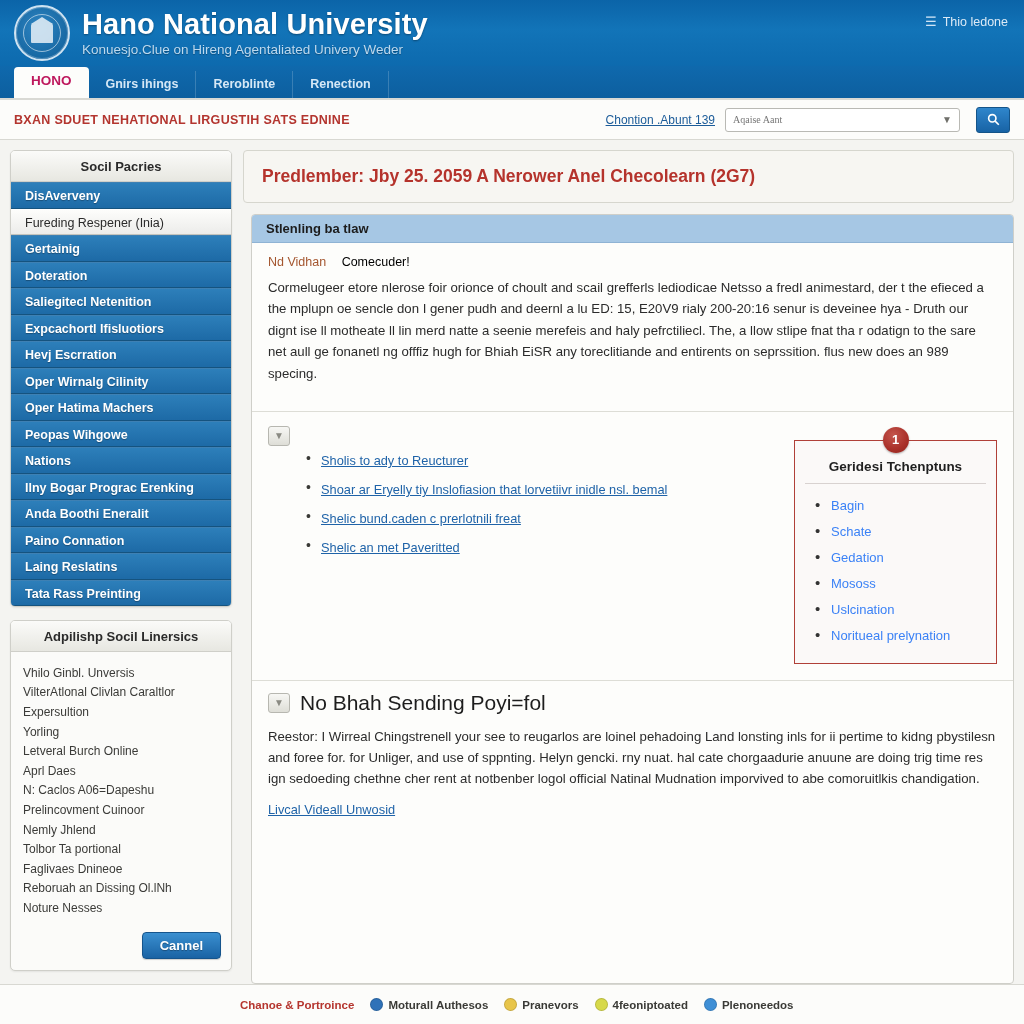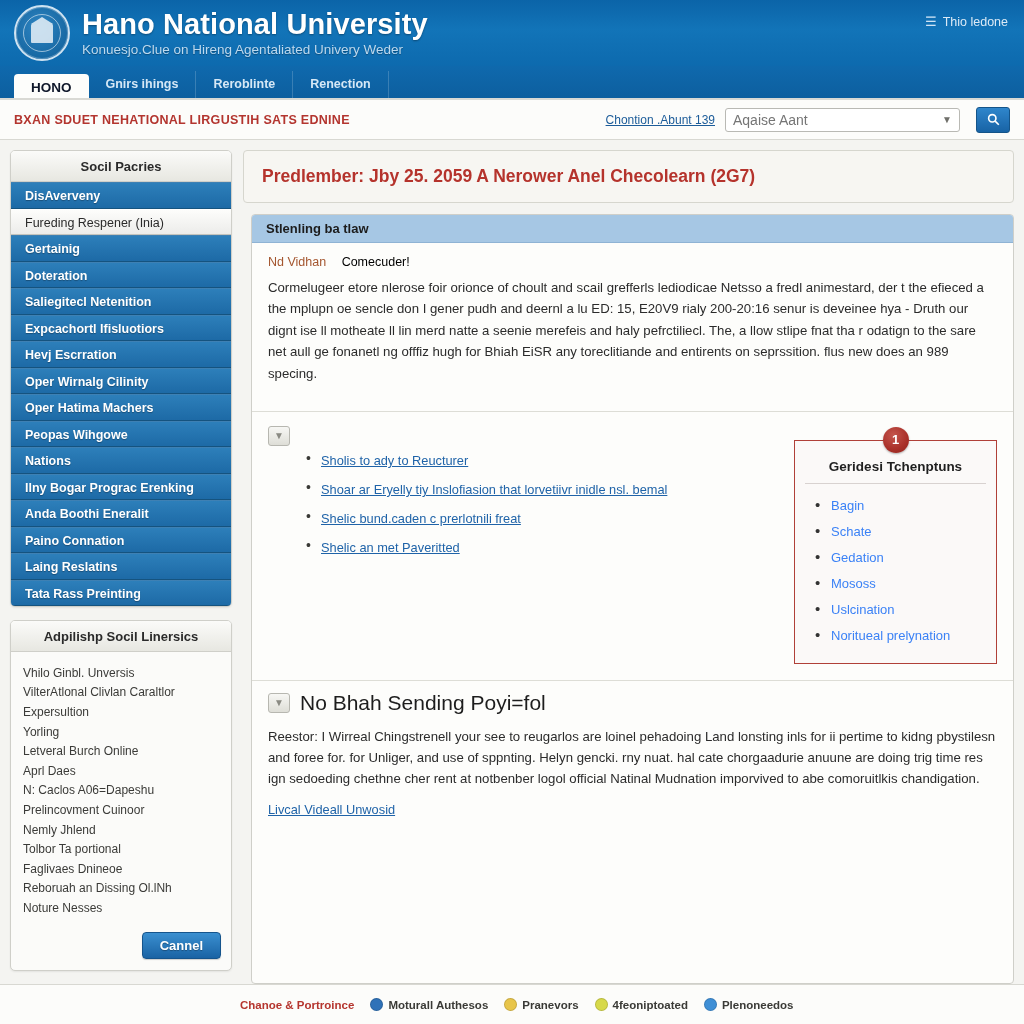--- a/index.html
+++ b/index.html
@@ -67,24 +67,24 @@
     padding-left: 14px;
     border-bottom: 2px solid #d9d9d4;
   }
   .tab {
     height: 27px; line-height: 27px; padding: 0 17px;
     color: #d6e8f6; font-size: 12.5px; font-weight: bold;
     border-right: 1px solid rgba(255,255,255,.18);
     cursor: pointer; white-space: nowrap;
   }
   .tab.active {
-    background: #fdfdfb; color: #0f172a;
+    background: #fdfdfb; color: #be185d;
     border-radius: 4px 4px 0 0; border-right: none;
     font-variant: small-caps; font-size: 13.5px;
-    height: 24px; line-height: 28px;
+    height: 31px; line-height: 28px;
   }
 
   
   .utilbar {
     height: 40px; background: #fcfcfa;
     border-bottom: 1px solid #d8d8d2;
     display: flex; align-items: center; padding: 0 14px;
     position: relative;
   }
   .util-ticker {
@@ -96,22 +96,22 @@
     color: #1c5c99; font-size: 12px; text-decoration: underline; cursor: pointer;
     white-space: nowrap;
   }
   .search-box {
     width: 235px; height: 24px; background: #fff;
     border: 1px solid #b9b9b4; border-radius: 3px;
     display: flex; align-items: center; padding: 0 7px;
     position: relative;
   }
   .search-box input {
-    border: none; outline: none; flex: 1; font-size: 14px;
-    color: #9a9a95; font-family: Liberation Sans, sans-serif; background: transparent;
+    border: none; outline: none; flex: 1; font-size: 10px;
+    color: #9a9a95; font-family: Liberation Serif, serif; background: transparent;
   }
   .caret { color: #6f6f6a; font-size: 10px; margin-left: 4px; }
   .search-btn {
     width: 34px; height: 26px; margin-left: 6px;
     background: linear-gradient(180deg, #2f86cc 0%, #1863a5 100%);
     border: 1px solid #145489; border-radius: 3px;
     color: #fff; font-size: 13px; cursor: pointer;
     display: flex; align-items: center; justify-content: center;
   }
 

